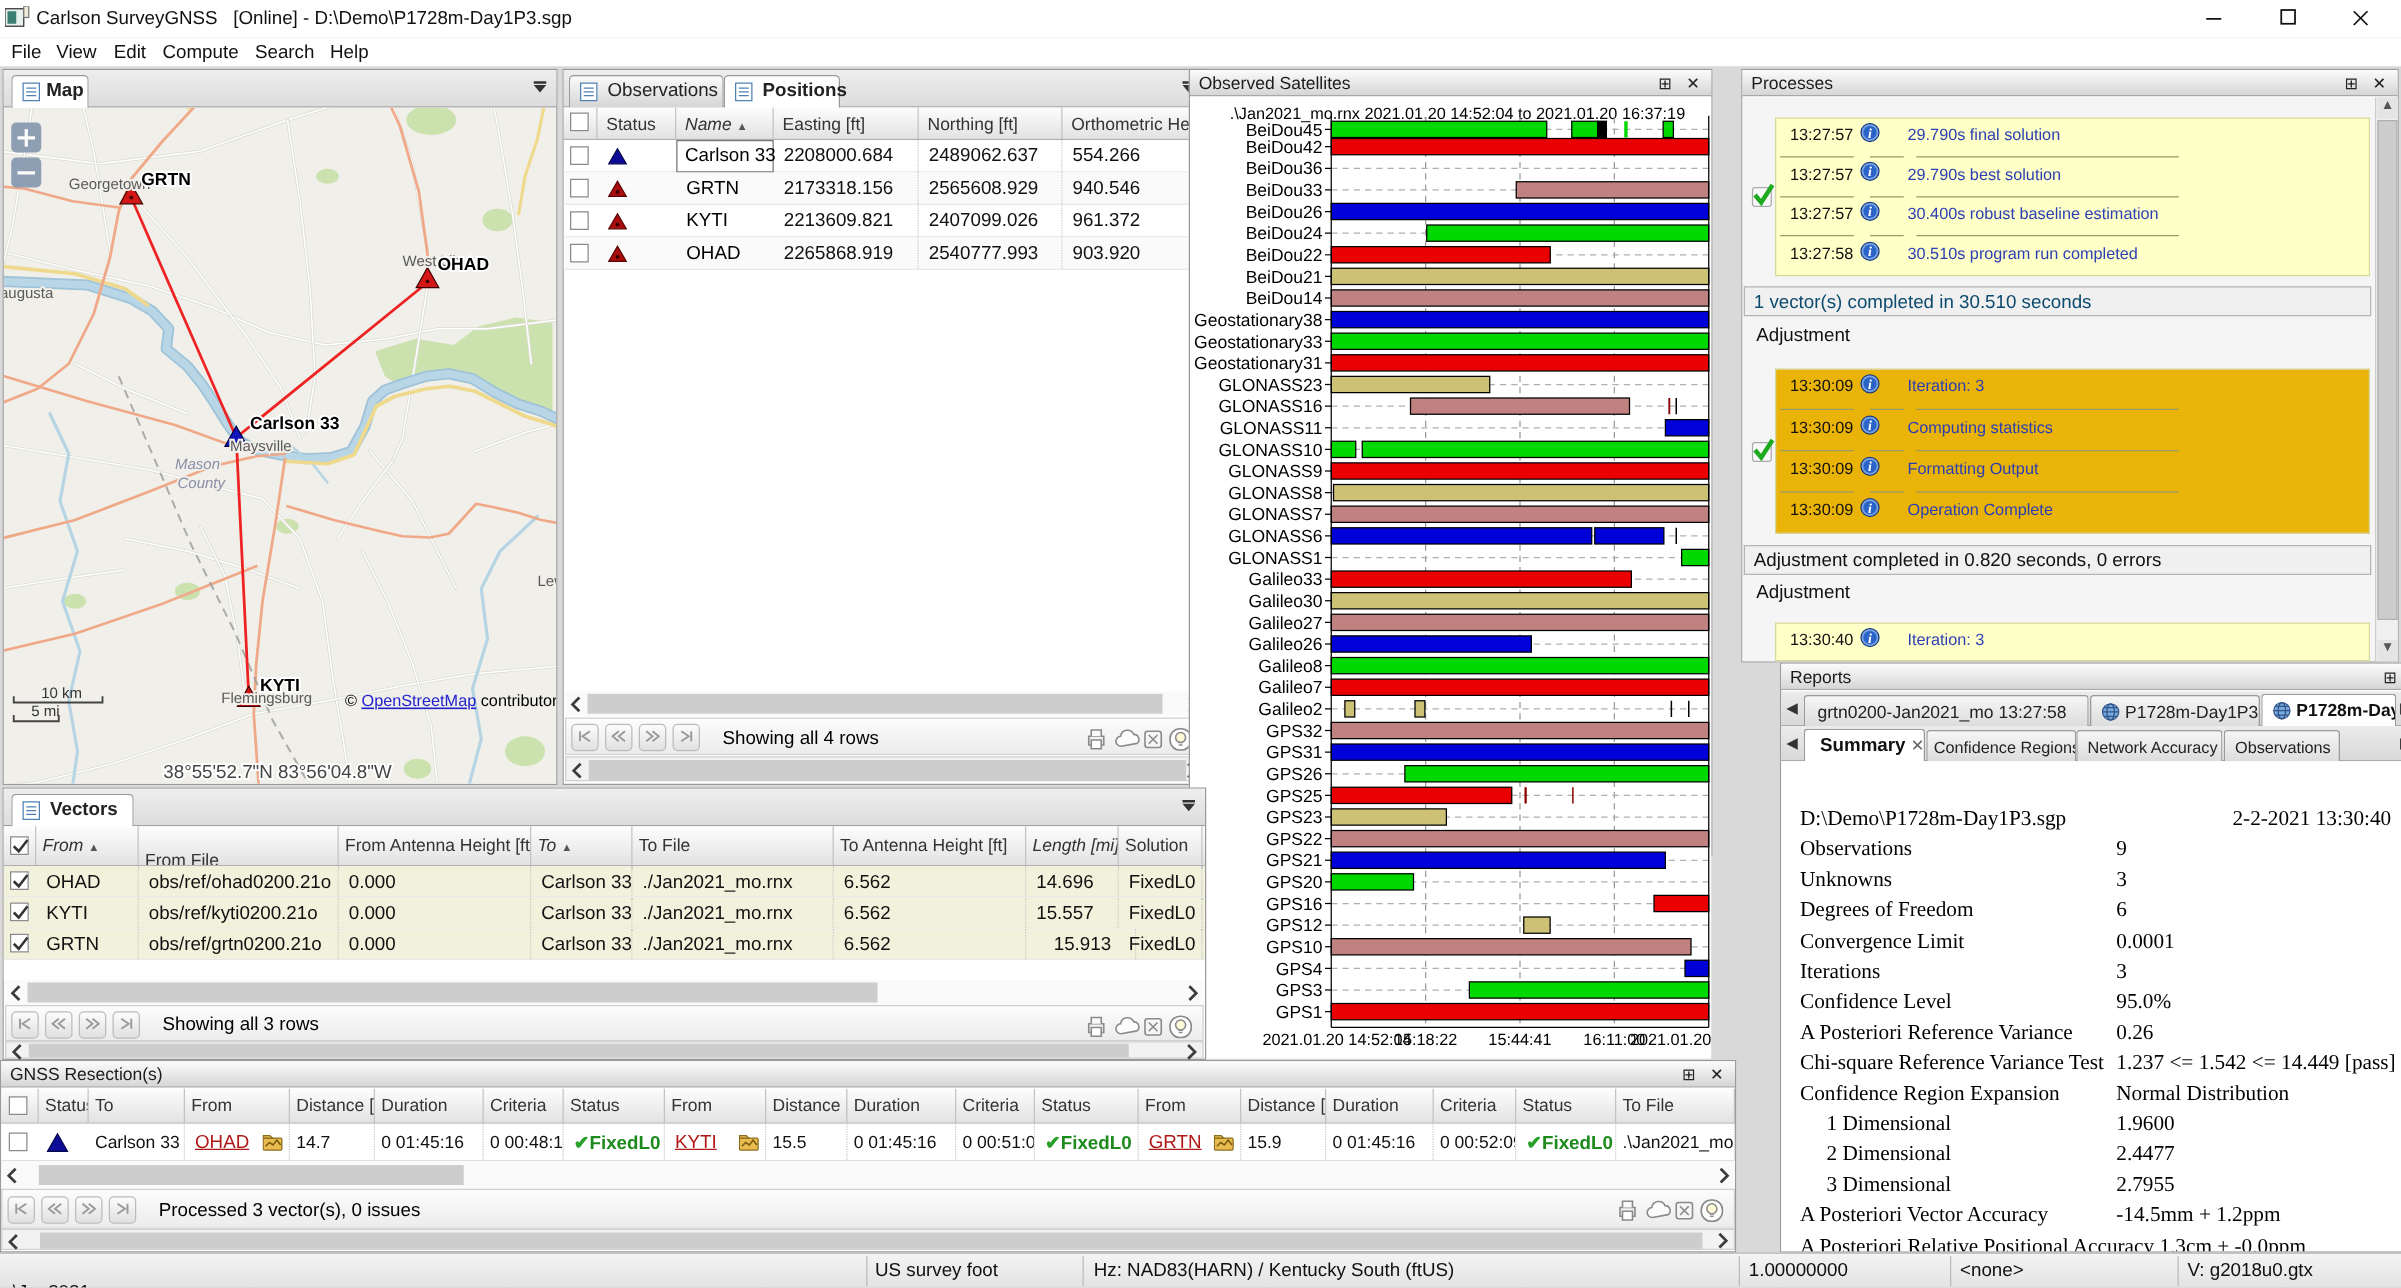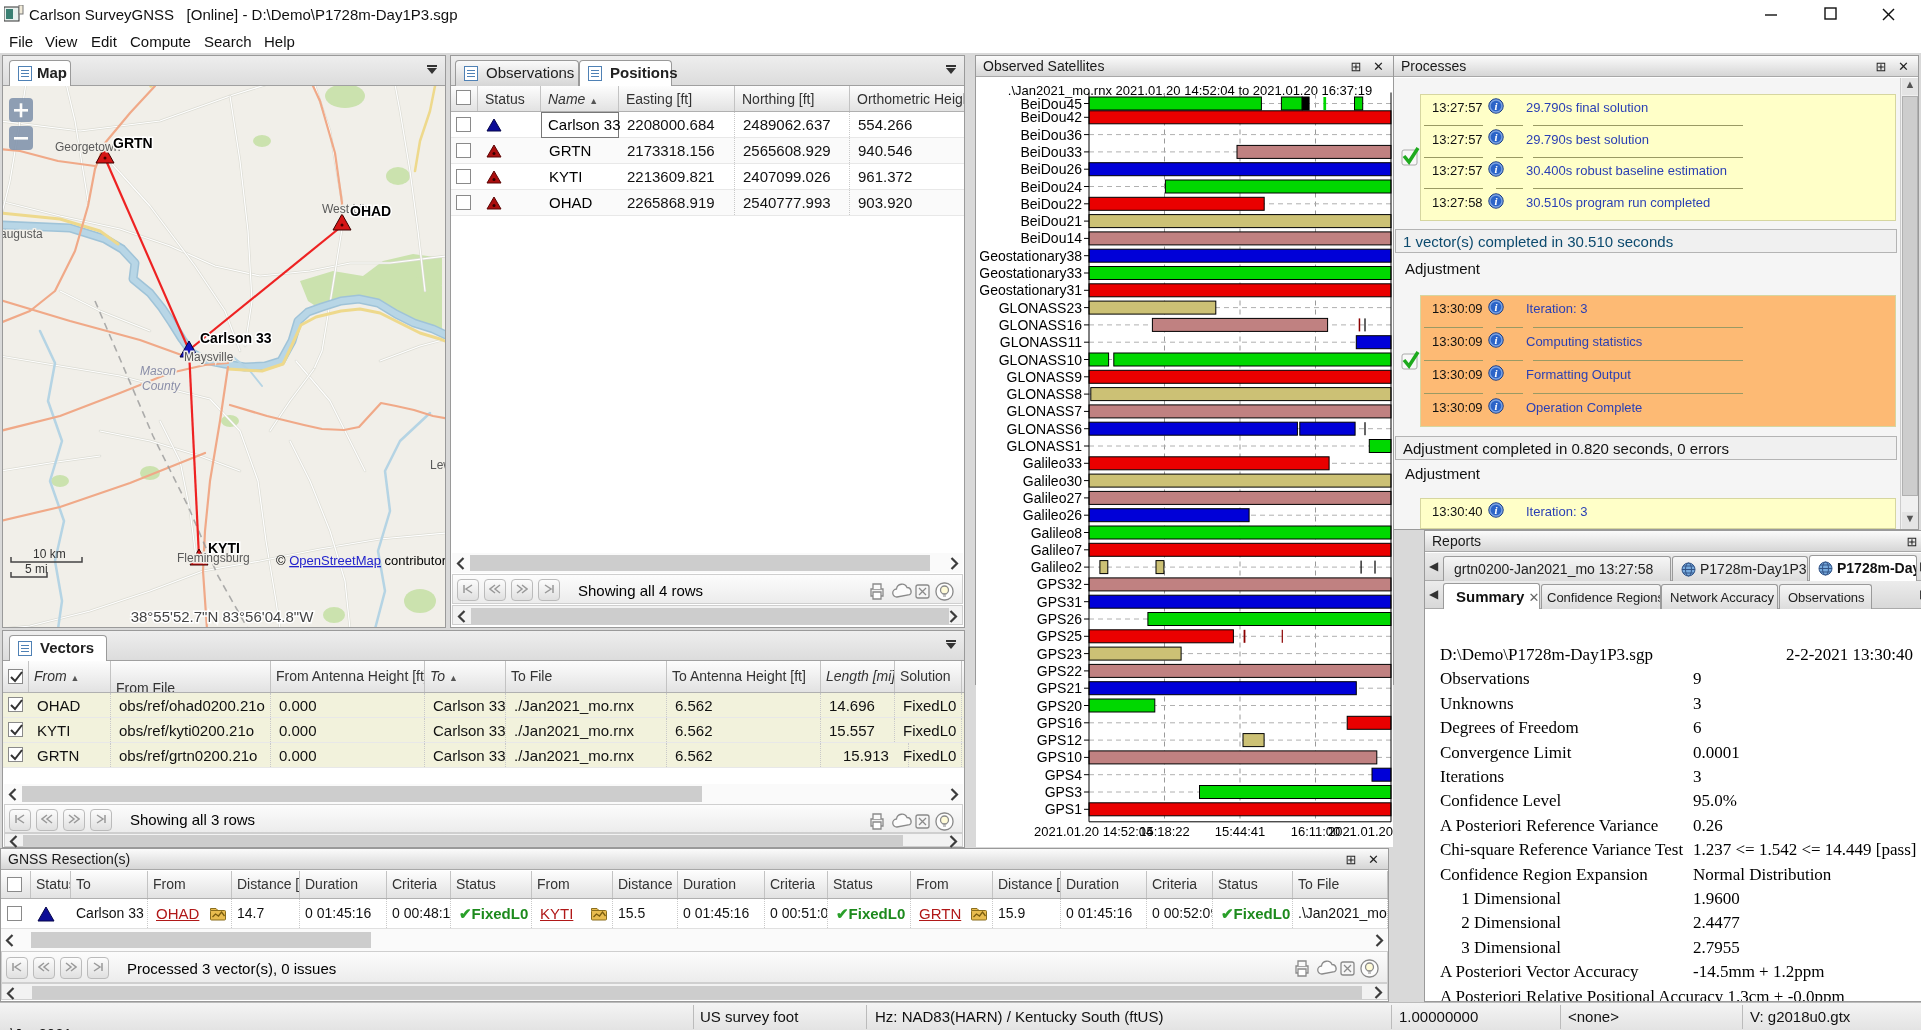--- a/index.html
+++ b/index.html
@@ -294,21 +294,21 @@
       </span>
       <span class="sarrow" style="right:4px;">
         <svg width="10" height="13" style="display:block;margin-top:3px;">
           <path d="M2.5,1 L8,6.5 L2.5,12" stroke="#3c3c3c" stroke-width="2.2" fill="none"></path>
         </svg>
       </span>
     <div class="hthumb" style="left:18px;top:2px;width:478px;"></div>
   </div>
 </div>
 
-<div class="panel" id="satpanel" style="left:975px; top:55px; width:419px; height:630px;">
+<div class="panel" id="satpanel" style="left:951px; top:55px; width:419px; height:630px;">
   <div class="ptitle">Observed Satellites<span class="pbtns">⊞&nbsp;✕</span></div>
   <div class="abs" style="left:0;top:22px;width:417px;height:769px;background:#fff;" id="satbox">
       <svg width="417" height="769" style="position:absolute;left:0;top:0;font-family:'Liberation Sans',sans-serif;">
         <text x="214" y="17" font-size="13" fill="#000" text-anchor="middle">.\Jan2021_mo.rnx 2021.01.20 14:52:04 to 2021.01.20 16:37:19</text>
         <line x1="188.5" y1="15.5" x2="188.5" y2="743.8" stroke="#9a9a9a" stroke-width="1" stroke-dasharray="5,4"></line>
         <line x1="264.0" y1="15.5" x2="264.0" y2="743.8" stroke="#9a9a9a" stroke-width="1" stroke-dasharray="5,4"></line>
         <line x1="339.5" y1="15.5" x2="339.5" y2="743.8" stroke="#9a9a9a" stroke-width="1" stroke-dasharray="5,4"></line>
         <line x1="113.0" y1="25.5" x2="415.0" y2="25.5" stroke="#b0b0b0" stroke-width="1" stroke-dasharray="5,4"></line>
         <text x="106.0" y="30.5" font-size="14" fill="#000" text-anchor="end">BeiDou45</text>
         <line x1="108.0" y1="25.5" x2="113.0" y2="25.5" stroke="#000"></line>
@@ -548,21 +548,21 @@
         <div class="abs" style="left:112px;top:125px;width:210px;height:1px;background:#9a9a64;"></div>
       </div>
       <svg class="abs" style="left:7px;top:68px" width="20" height="20">
         <rect x="1" y="4" width="15" height="15" rx="2" fill="#f8f8f8" stroke="#aaa"></rect>
         <path d="M3,10 L8,16 L17,2" fill="none" stroke="#1eaa1e" stroke-width="3.5"></path>
       </svg>
       <div class="abs" style="left:1px;top:151px;width:502px;height:24px;background:#f0f0f0;border:1px solid #b4b4b4;">
         <span class="abs" style="left:7px;top:3px;font-size:15px;color:#0c4a6e;">1 vector(s) completed in 30.510 seconds</span>
       </div>
       <span class="abs" style="left:11px;top:182px;font-size:15px;color:#111;">Adjustment</span>
-      <div class="abs" style="left:26px;top:217px;width:476px;height:132px;background:#fdba74;border:1px solid #d6d6a0;overflow:hidden;">
+      <div class="abs" style="left:26px;top:217px;width:476px;height:132px;background:#eab308;border:1px solid #d6d6a0;overflow:hidden;">
         <span class="abs" style="left:11px;top:5px;font-size:13px;color:#111;">13:30:09</span>
         <svg class="abs" style="left:67px;top:3px" width="16" height="16">
           <circle cx="8" cy="8" r="7.2" fill="#2b64c8" stroke="#16377d"></circle>
           <circle cx="8" cy="8" r="6" fill="none" stroke="#7ba2e0" stroke-width="1.4"></circle>
           <text x="8" y="12" font-size="11" font-weight="bold" fill="#fff" text-anchor="middle" font-style="italic" font-family="Liberation Serif,serif">i</text>
         </svg>
         <span class="abs" style="left:105px;top:5px;font-size:13px;color:#2a3fb4;">Iteration: 3</span>
         <div class="abs" style="left:3px;top:31px;width:59px;height:1px;background:#9a9a64;"></div>
         <div class="abs" style="left:75px;top:31px;width:27px;height:1px;background:#9a9a64;"></div>
         <div class="abs" style="left:112px;top:31px;width:210px;height:1px;background:#9a9a64;"></div>

